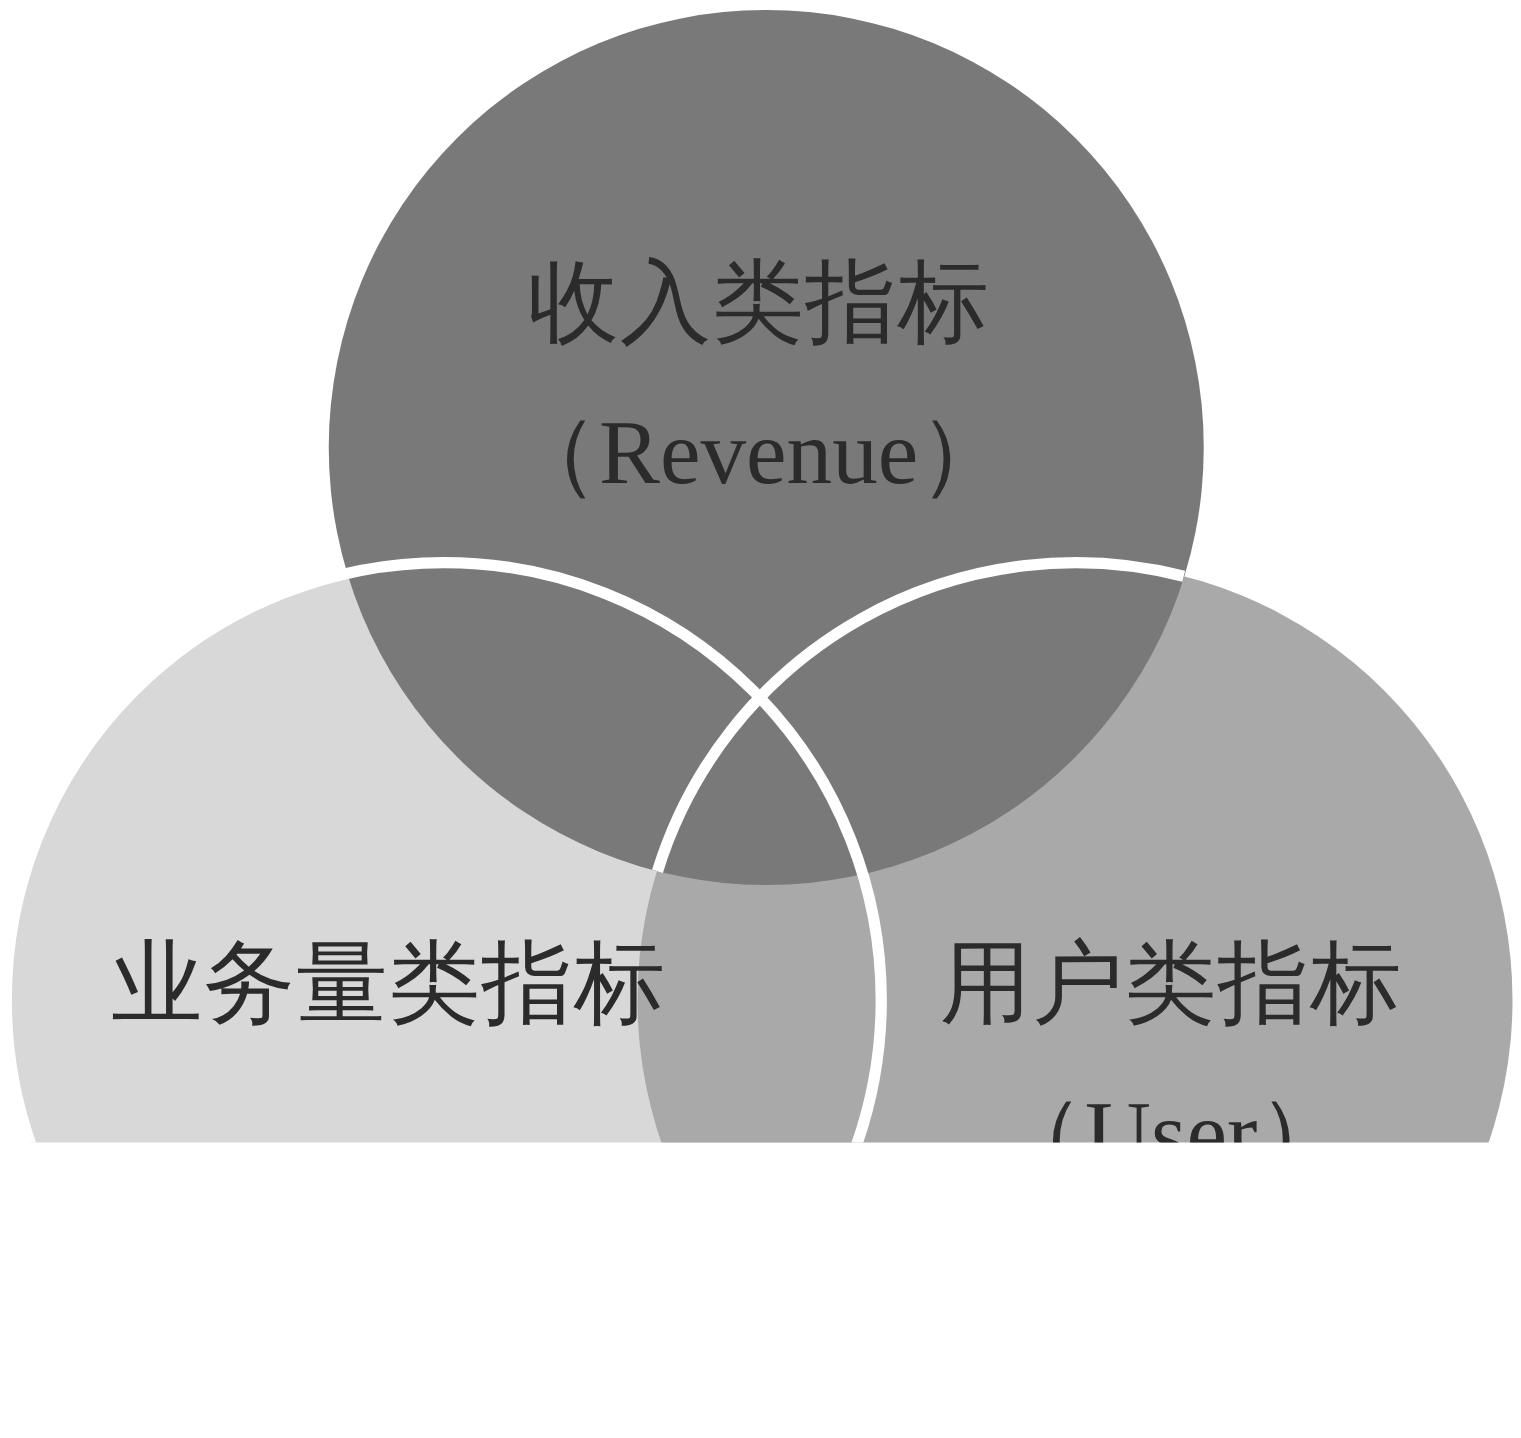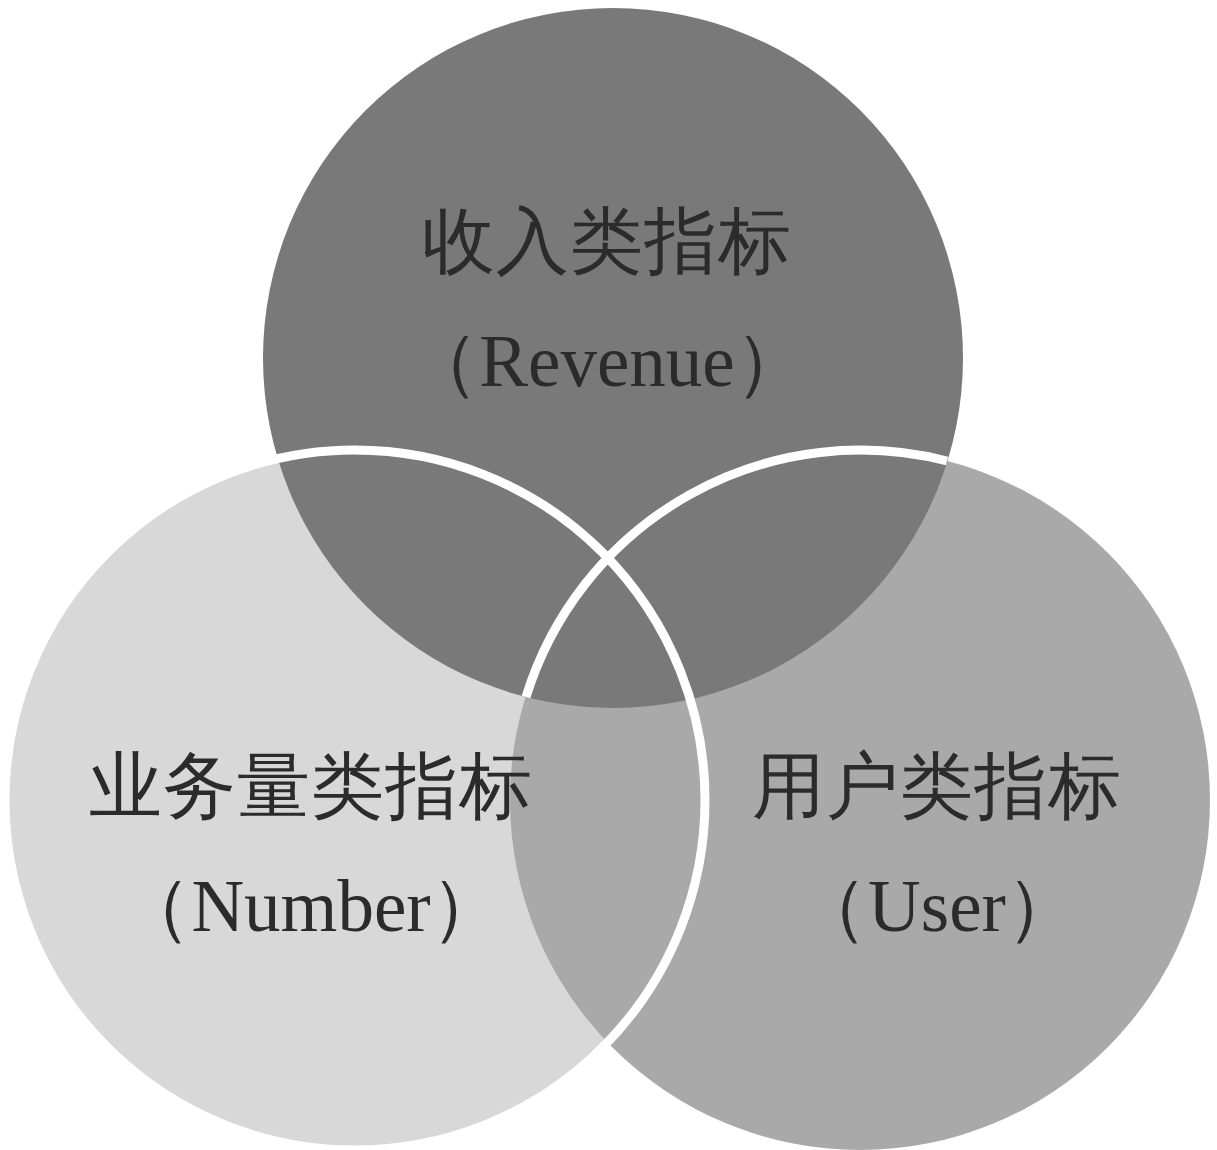--- a/index.html
+++ b/index.html
@@ -6,21 +6,21 @@
     margin: 0;
     padding: 0;
   }
   body {
     background: var(--bg, #ffffff);
     font-family: "Liberation Serif", "DejaVu Serif", serif;
   }
   .stage {
     position: relative;
     width: 1217px;
-    height: 1150px;
+    height: 914px;
     background: var(--bg, #ffffff);
     overflow: hidden;
   }
   .venn-svg {
     position: absolute;
     left: 0;
     top: 0;
     display: block;
   }
   .circle-label {
@@ -71,21 +71,20 @@
     <path d="M 526 697 A 350 350 0 0 1 947 461" fill="none" stroke-width="9" stroke="#ffffff"></path>
   </svg>
 
   <div class="circle-label label-top">
     <div class="label-line-zh">收入类指标</div>
     <div class="label-line-en">（Revenue）</div>
   </div>
 
   <div class="circle-label label-left">
     <div class="label-line-zh">业务量类指标</div>
-    <div class="label-line-en">（Number）</div>
   </div>
 
   <div class="circle-label label-right">
     <div class="label-line-zh">用户类指标</div>
     <div class="label-line-en">（User）</div>
   </div>
 
 </div>
 
 </body></html>

